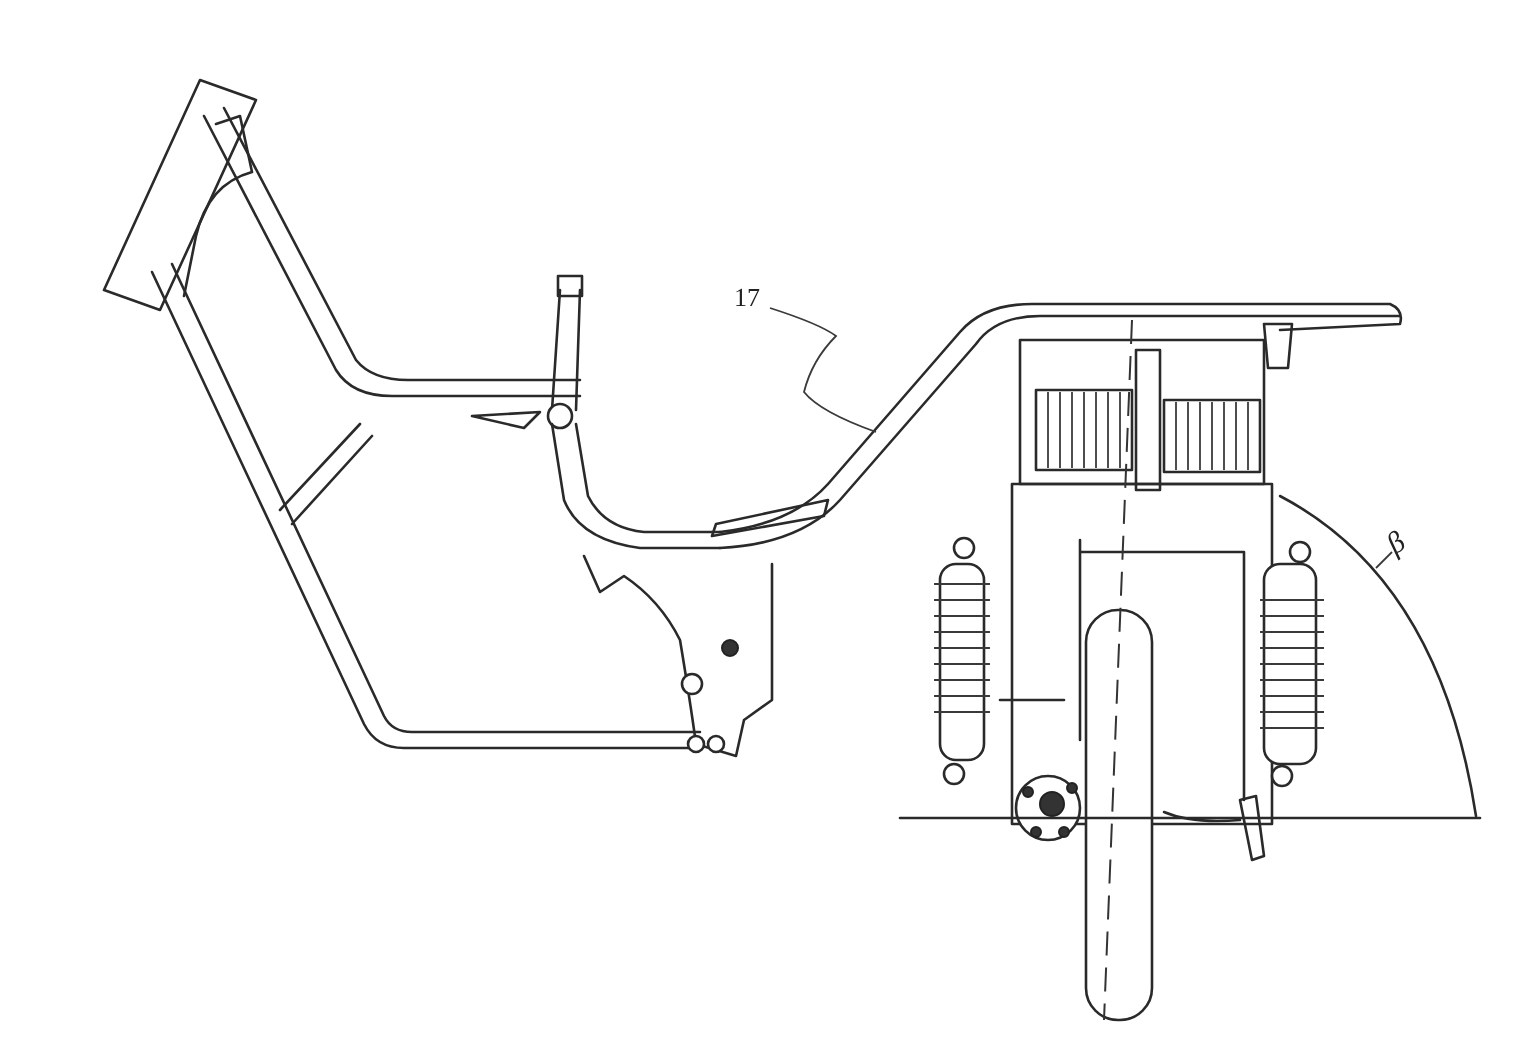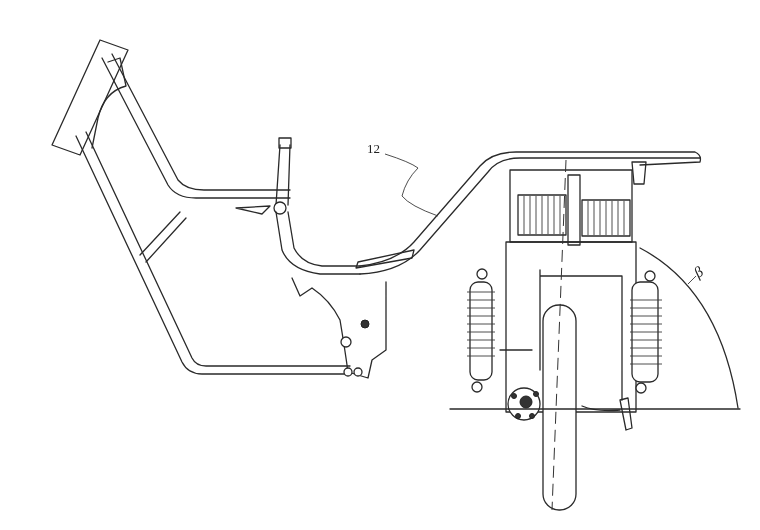--- a/index.html
+++ b/index.html
@@ -136,14 +136,14 @@
     <line class="dash" x1="566" y1="160" x2="552" y2="510"></line>
   </g>
 
   <g>
     <line class="ln" x1="450" y1="409" x2="740" y2="409"></line>
     <path class="ln" d="M640,248 Q720,290 738,408"></path>
     <line class="thin" x1="688" y1="284" x2="696" y2="276"></line>
   </g>
 </svg>
 
-<div class="label" style="left:367px; top:141px; font-size:13px;">12</div>
+<div class="label" style="left:367px; top:141px; font-size:13px;">17</div>
 <div class="label" style="left:695px; top:264px; font-size:15px; font-style:italic; transform:rotate(-35deg);">β</div>
 
 </body></html>

